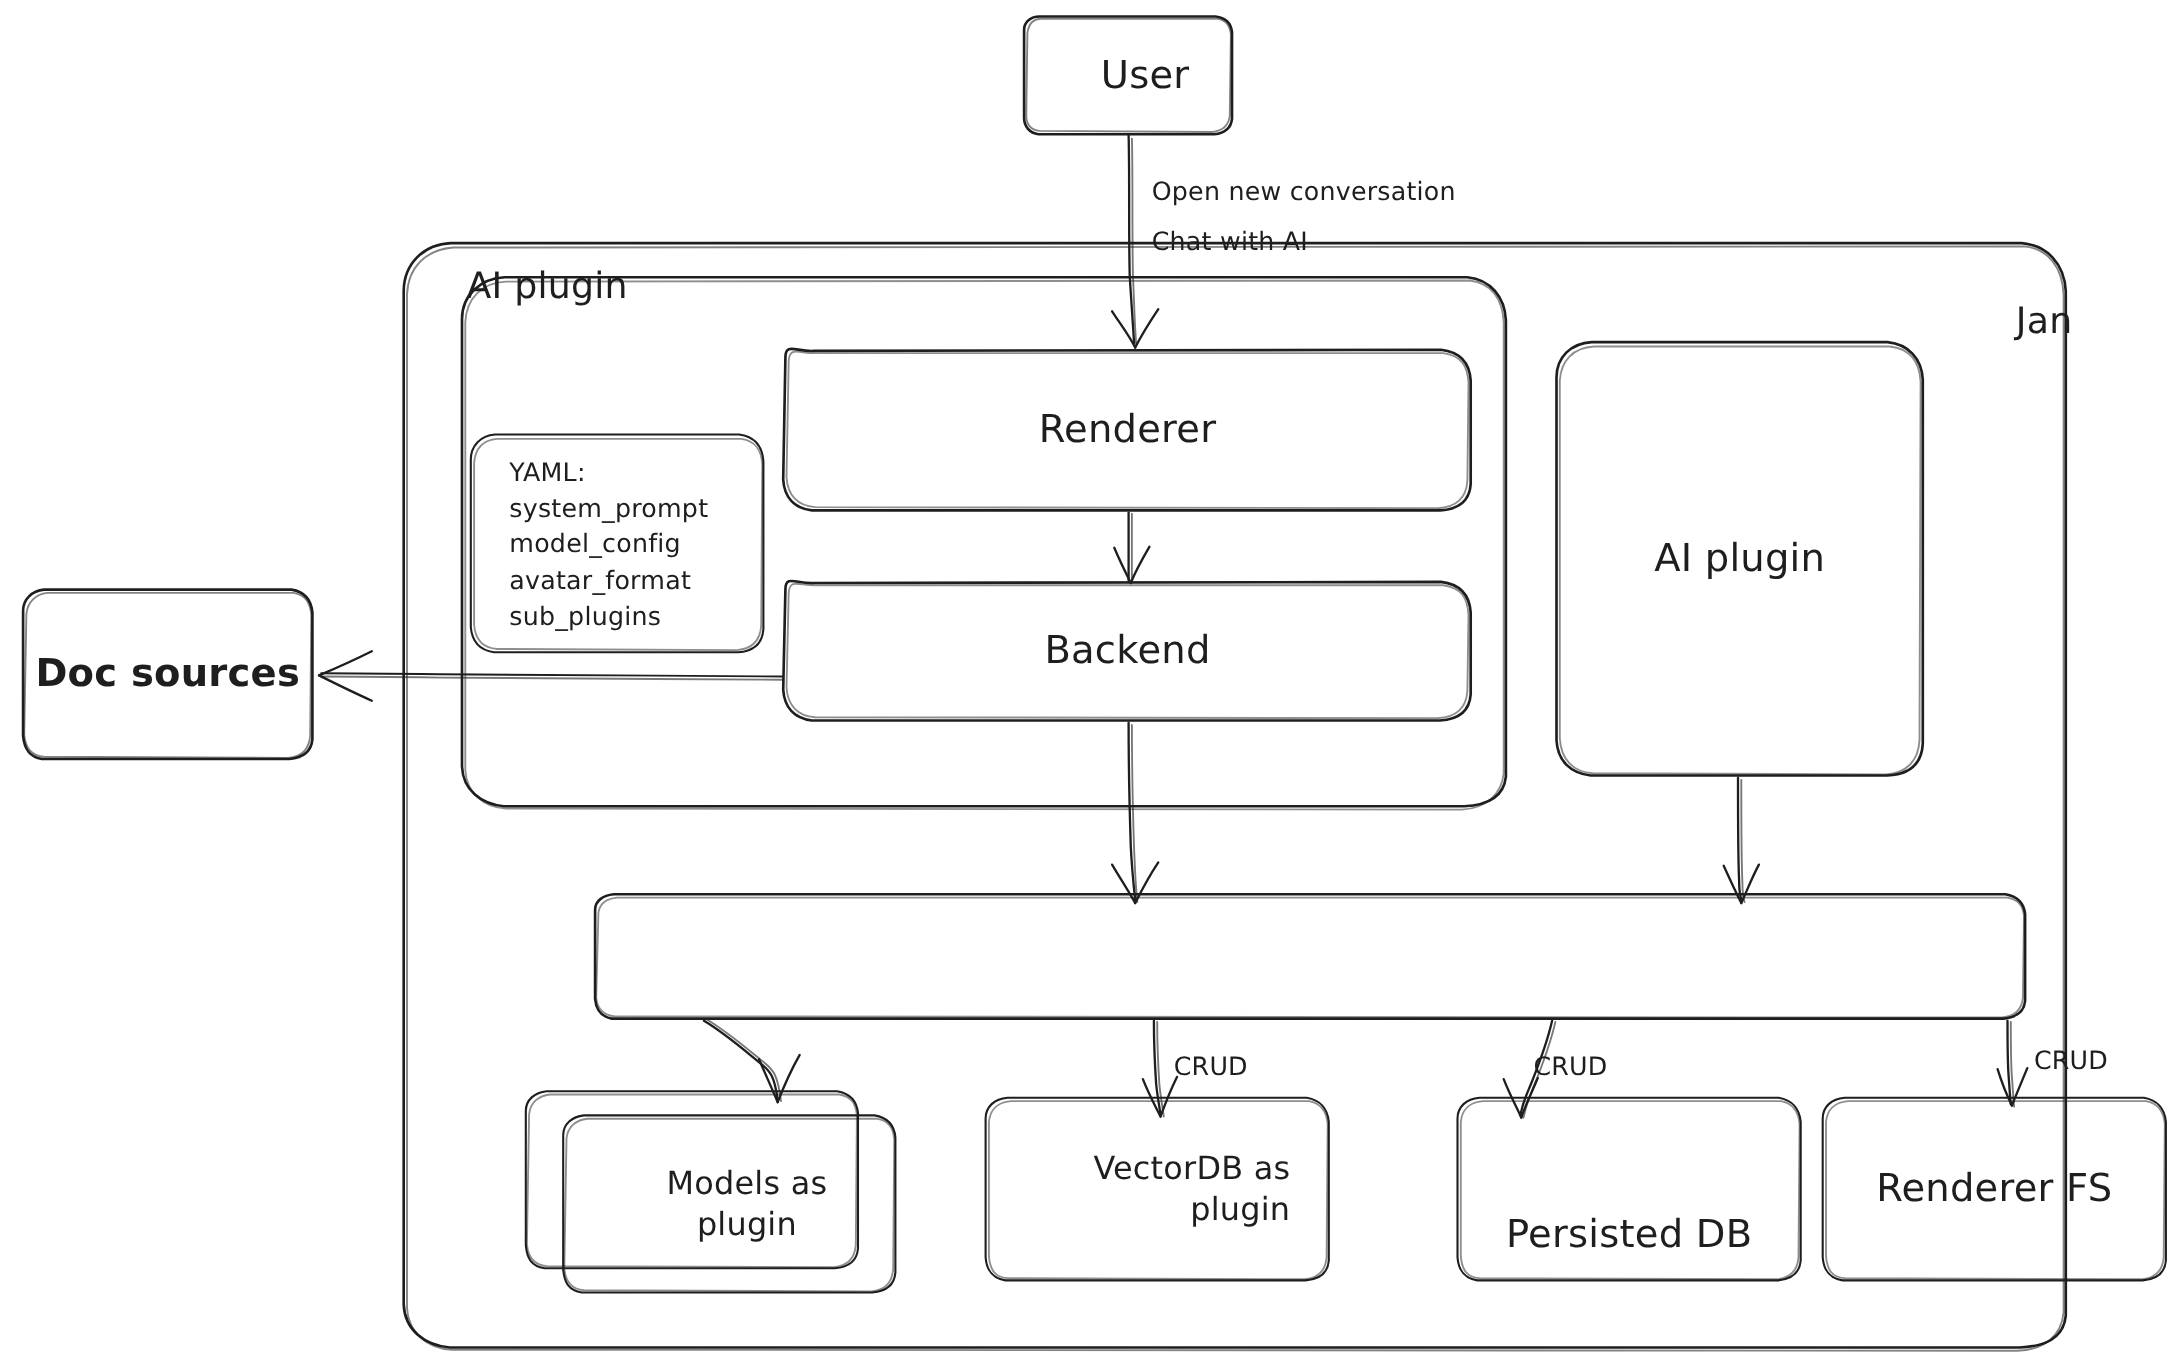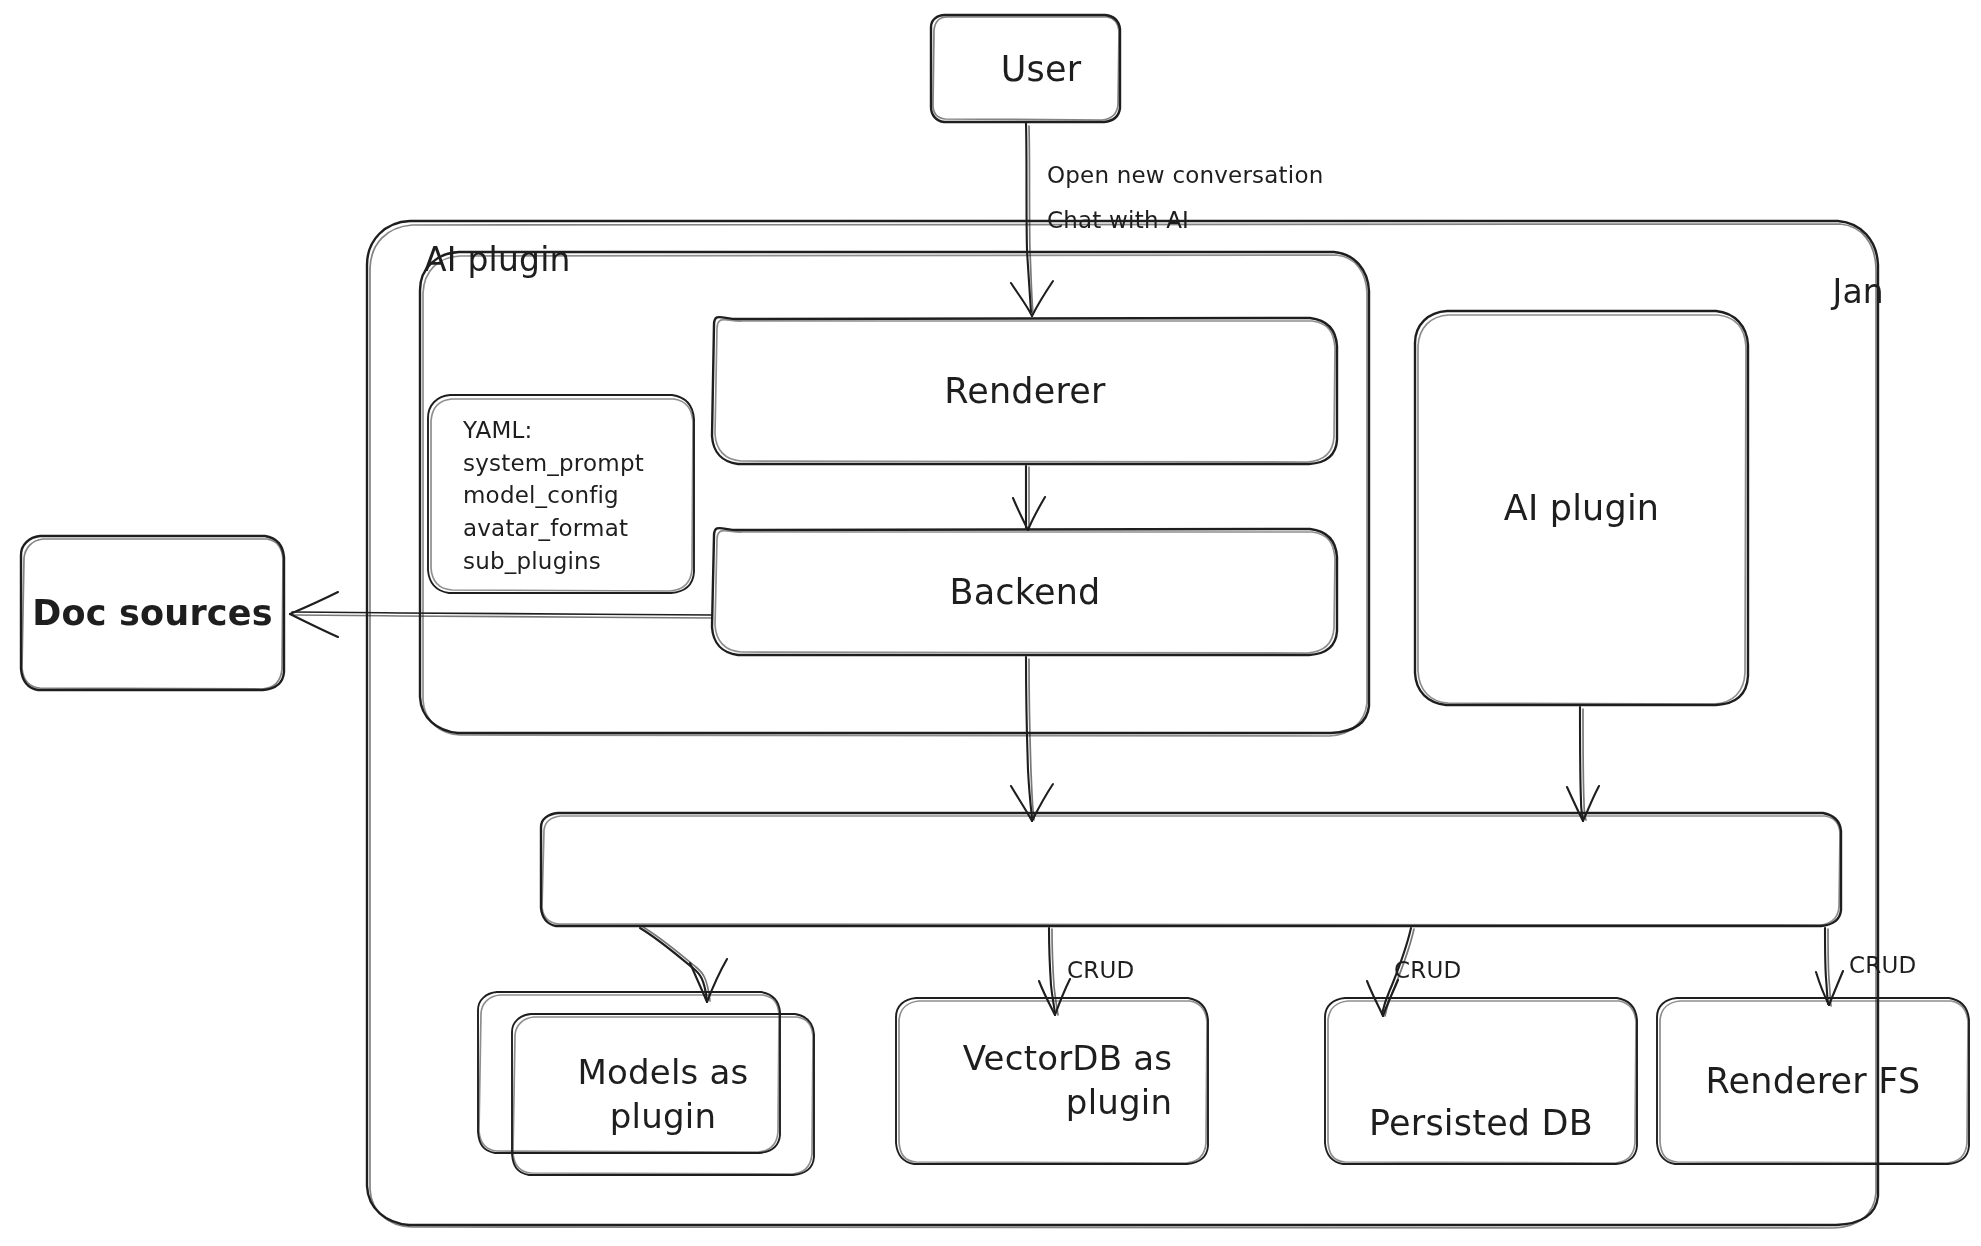--- a/index.html
+++ b/index.html
@@ -39,23 +39,24 @@
     white-space: pre;
     letter-spacing: 0.2px;
     user-select: none;
   }
   .lbl-node {
     font-size: 35px;
     text-align: center;
     line-height: 1.22;
   }
   .lbl-node-2 {
-    font-size: 34px;
+    font-size: 29px;
     text-align: center;
     line-height: 1.28;
+    margin-left: 16px;
   }
   .lbl-edge {
     font-size: 23px;
     line-height: 1.34;
   }
   .lbl-group {
     font-size: 33px;
   }
   .lbl-yaml {
     font-size: 23px;

